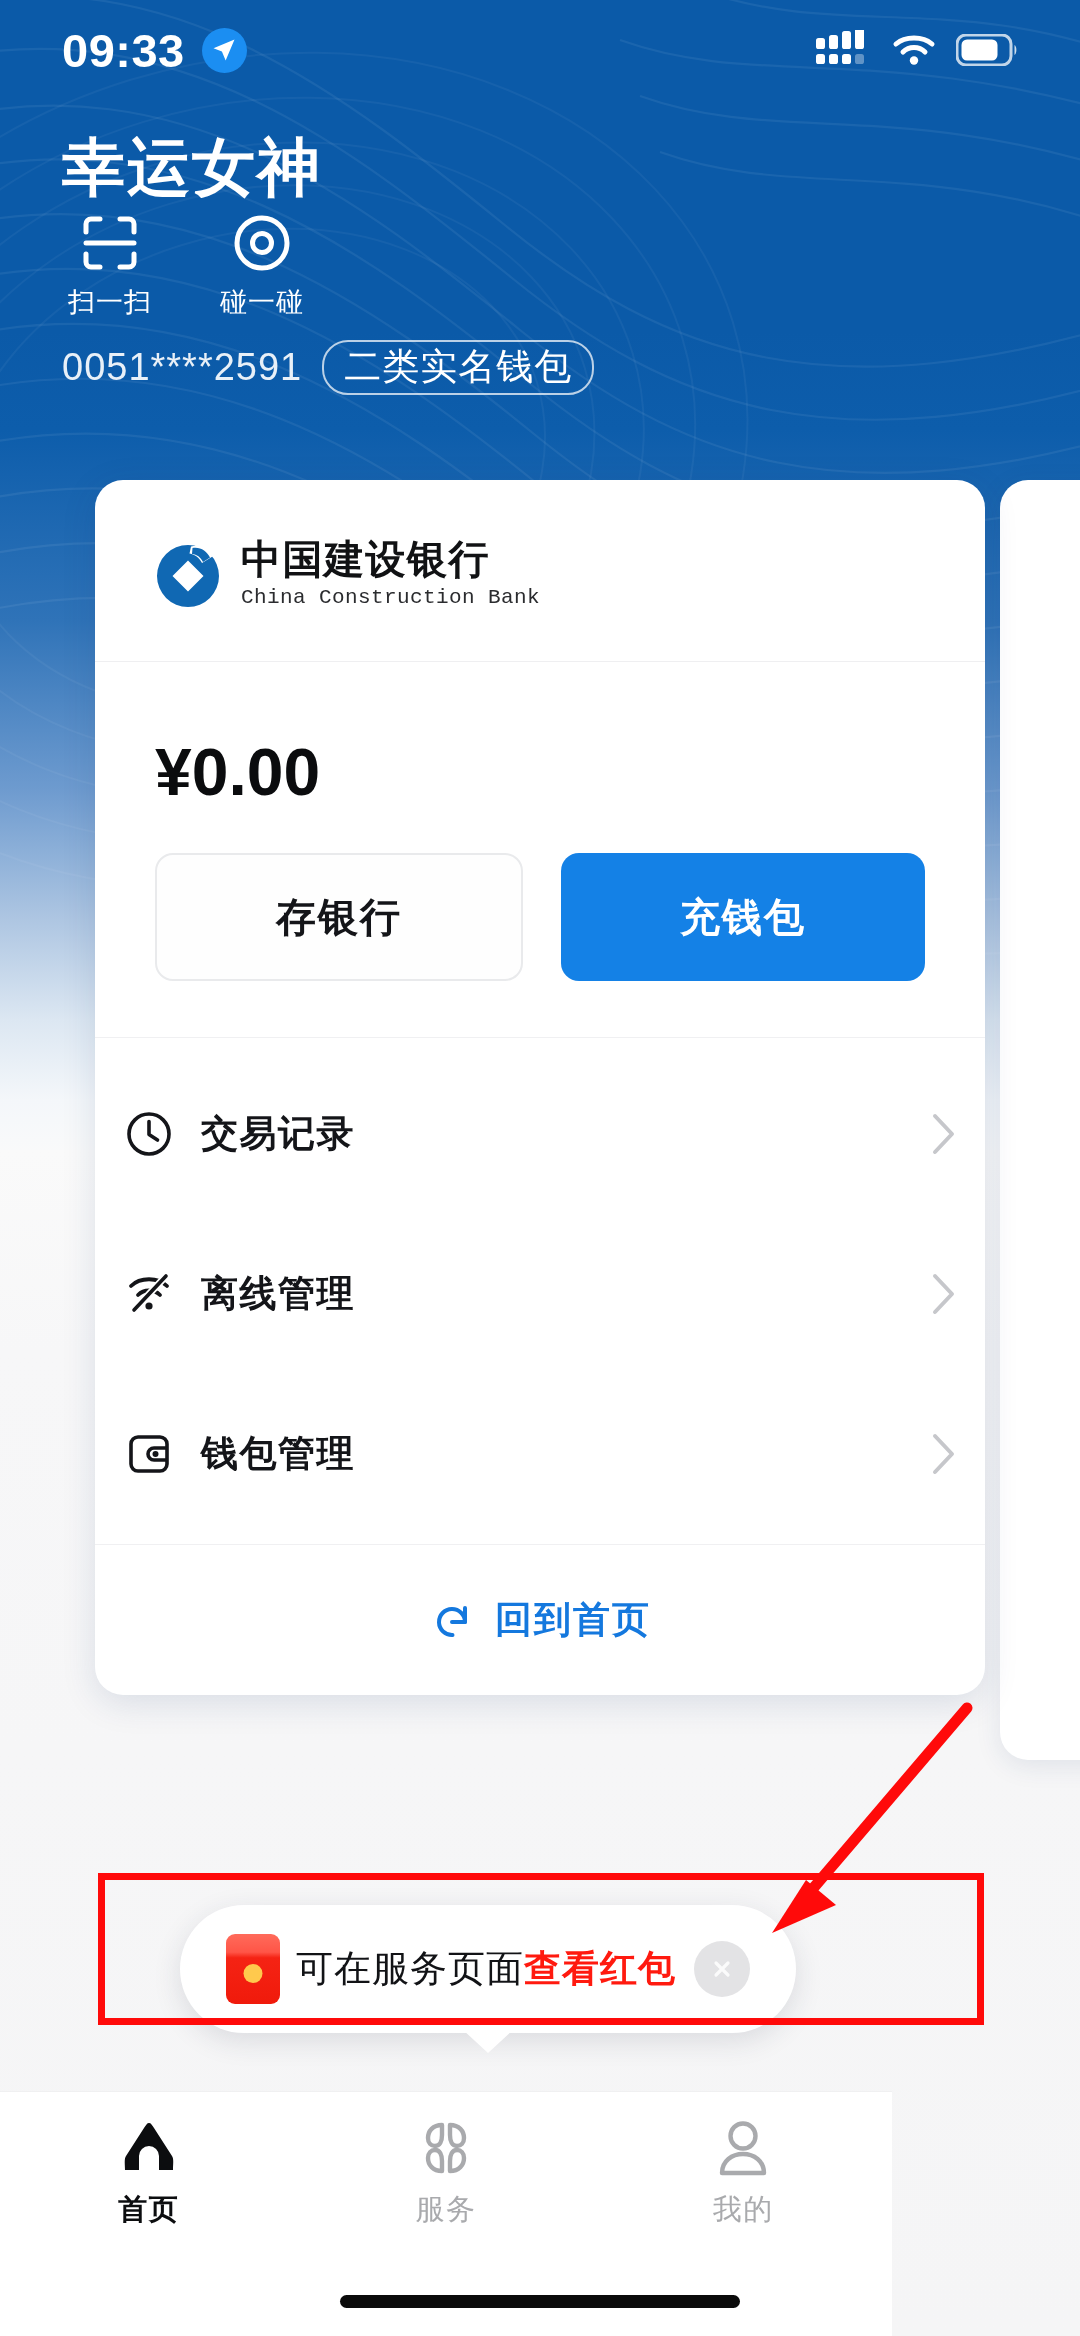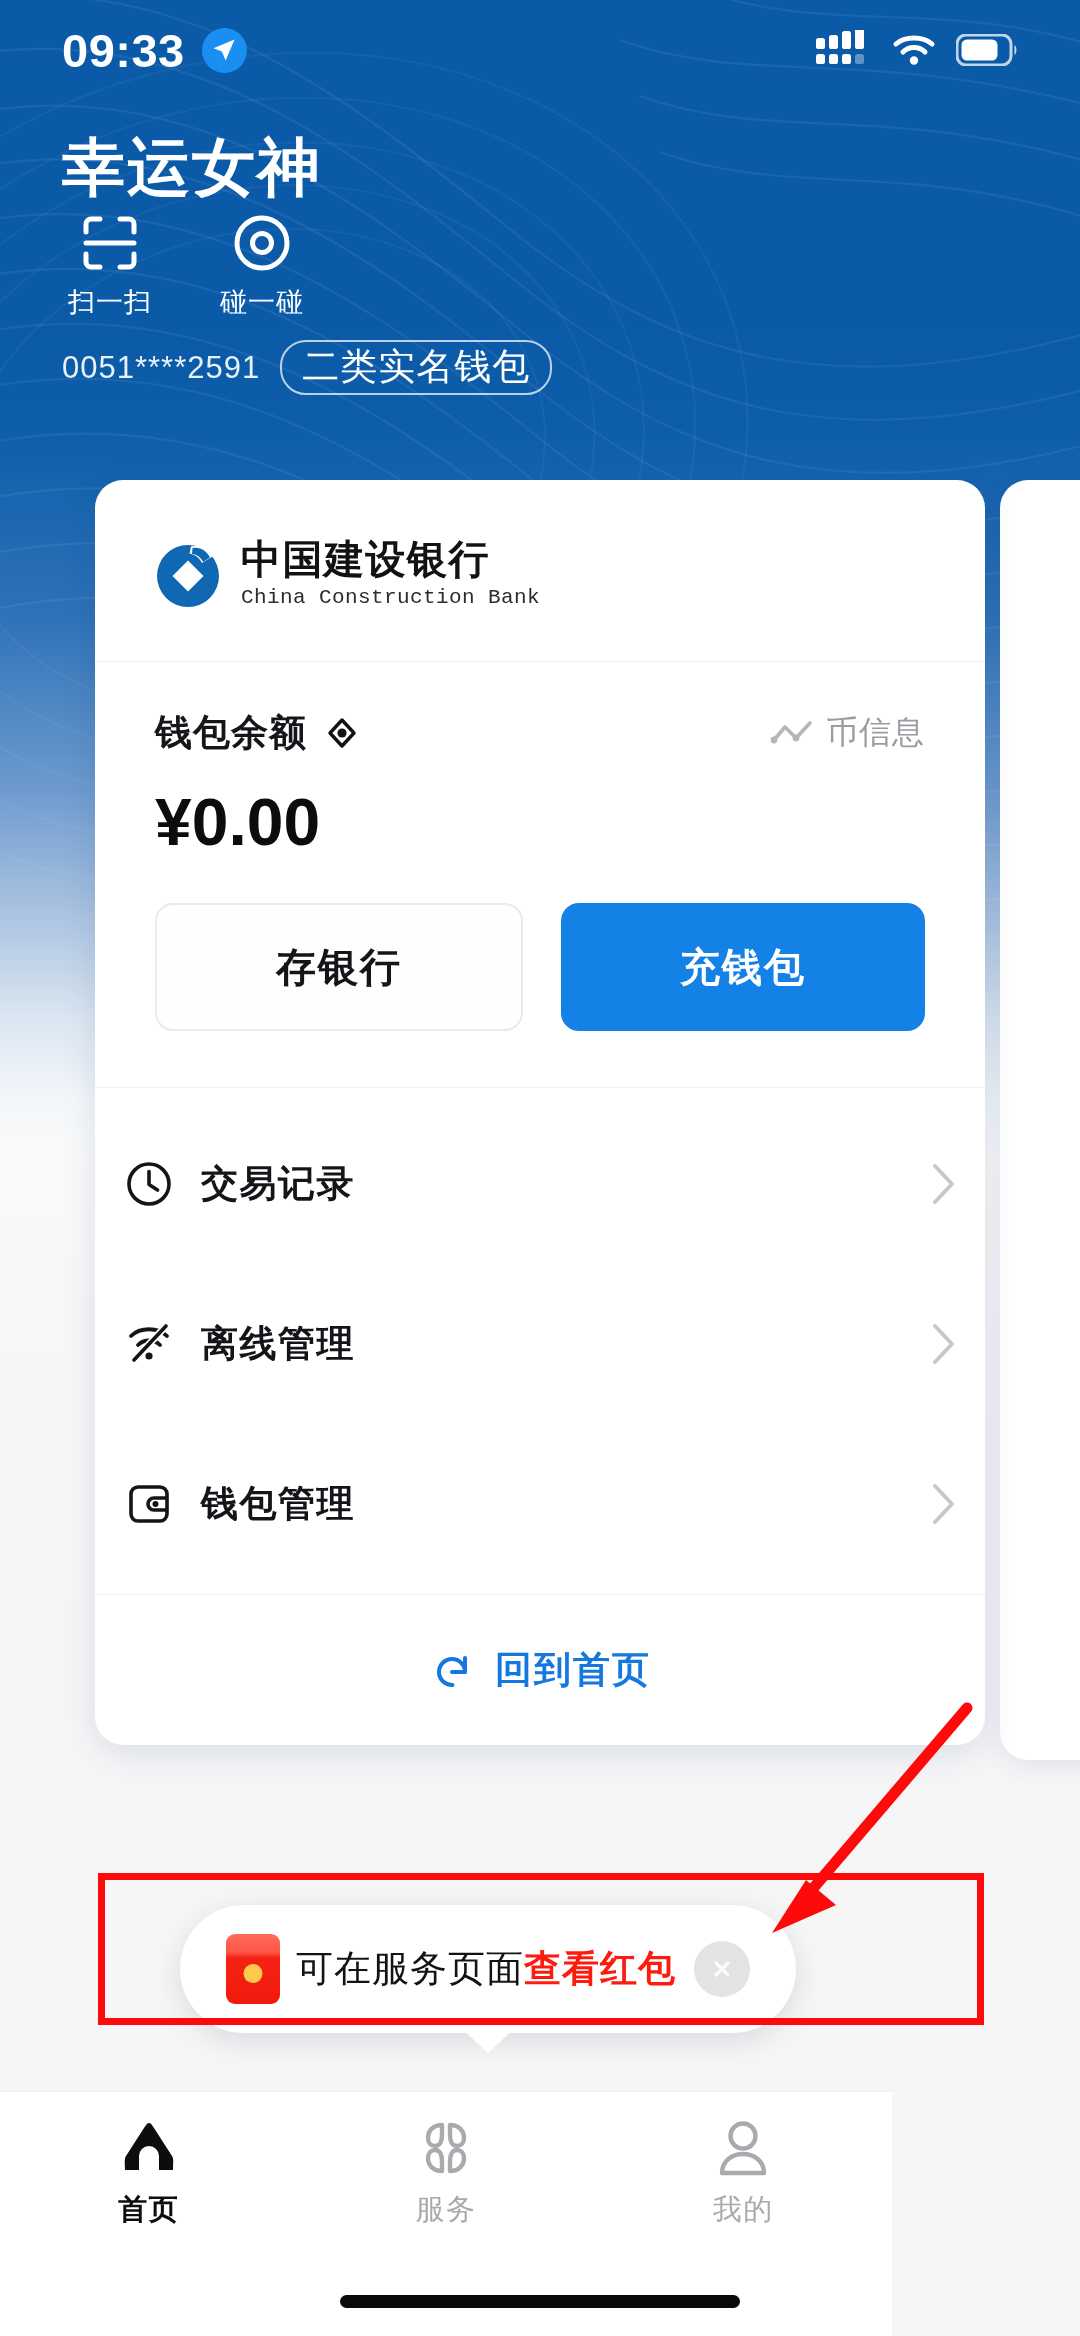--- a/index.html
+++ b/index.html
@@ -49,21 +49,21 @@
   .sb-right { display:flex; align-items:center; gap:20px; }
 
   
   .header { position:absolute; left:0; top:130px; width:1080px; z-index:25; }
   .hdr-row { display:flex; align-items:flex-start; justify-content:space-between; padding:0 62px;flex-direction:column; }
   .hdr-name {
     color:#ffffff; font-size:63px; font-weight:700; letter-spacing:2px;
     line-height:1.18; white-space:nowrap;
   }
   .hdr-sub { display:flex; align-items:center; gap:20px; margin-top:20px; padding:0 62px; }
-  .hdr-acct { color:#E8F0F8; font-size:31px; font-weight:400; letter-spacing:1px; }
+  .hdr-acct { color:#E8F0F8; font-size:38px; font-weight:400; letter-spacing:1px; }
   .hdr-tag {
     color:#ffffff; font-size:37px; font-weight:400;
     border:2px solid rgba(255,255,255,.72); border-radius:26px;
     padding:6px 20px 8px; letter-spacing:1px; line-height:1;
   }
   .hdr-actions { display:flex; gap:56px; padding-top:8px; }
   .hdr-act { display:flex; flex-direction:column; align-items:center; gap:10px; width:96px; }
   .hdr-act-label { color:#ffffff; font-size:27px; font-weight:400; letter-spacing:1px; }
 
   
@@ -302,37 +302,20 @@
       </svg>
       <div class="bank-txt">
         <div class="bank-cn">中国建设银行</div>
         <div class="bank-en">China Construction Bank</div>
       </div>
     </div>
 
     <div class="hr"></div>
 
     <div class="bal-block">
-      <div class="bal-top">
-        <div class="bal-label-wrap">
-          <div class="bal-label">钱包余额</div>
-          <svg width="38" height="38" viewBox="0 0 38 38">
-            <path d="M19 6 L31 19 L19 32 L7 19 Z" fill="none" stroke="#111214" stroke-width="3.4" stroke-linejoin="round"></path>
-            <circle cx="19" cy="19" r="4.6" fill="#111214"></circle>
-          </svg>
-        </div>
-        <div class="bal-right">
-          <svg width="44" height="30" viewBox="0 0 44 30">
-            <path d="M4 22 L15 9 L26 20 L40 5" fill="none" stroke="#B4B6BA" stroke-width="3.6" stroke-linecap="round" stroke-linejoin="round"></path>
-            <circle cx="4" cy="22" r="3.4" fill="#B4B6BA"></circle>
-            <circle cx="26" cy="20" r="3.4" fill="#B4B6BA"></circle>
-          </svg>
-          <div class="bal-right-label">币信息</div>
-        </div>
-      </div>
       <div class="bal-amount">¥0.00</div>
     </div>
 
     <div class="btn-row">
       <div class="btn btn-ghost">存银行</div>
       <div class="btn btn-primary">充钱包</div>
     </div>
 
     <div class="sep"></div>
 

